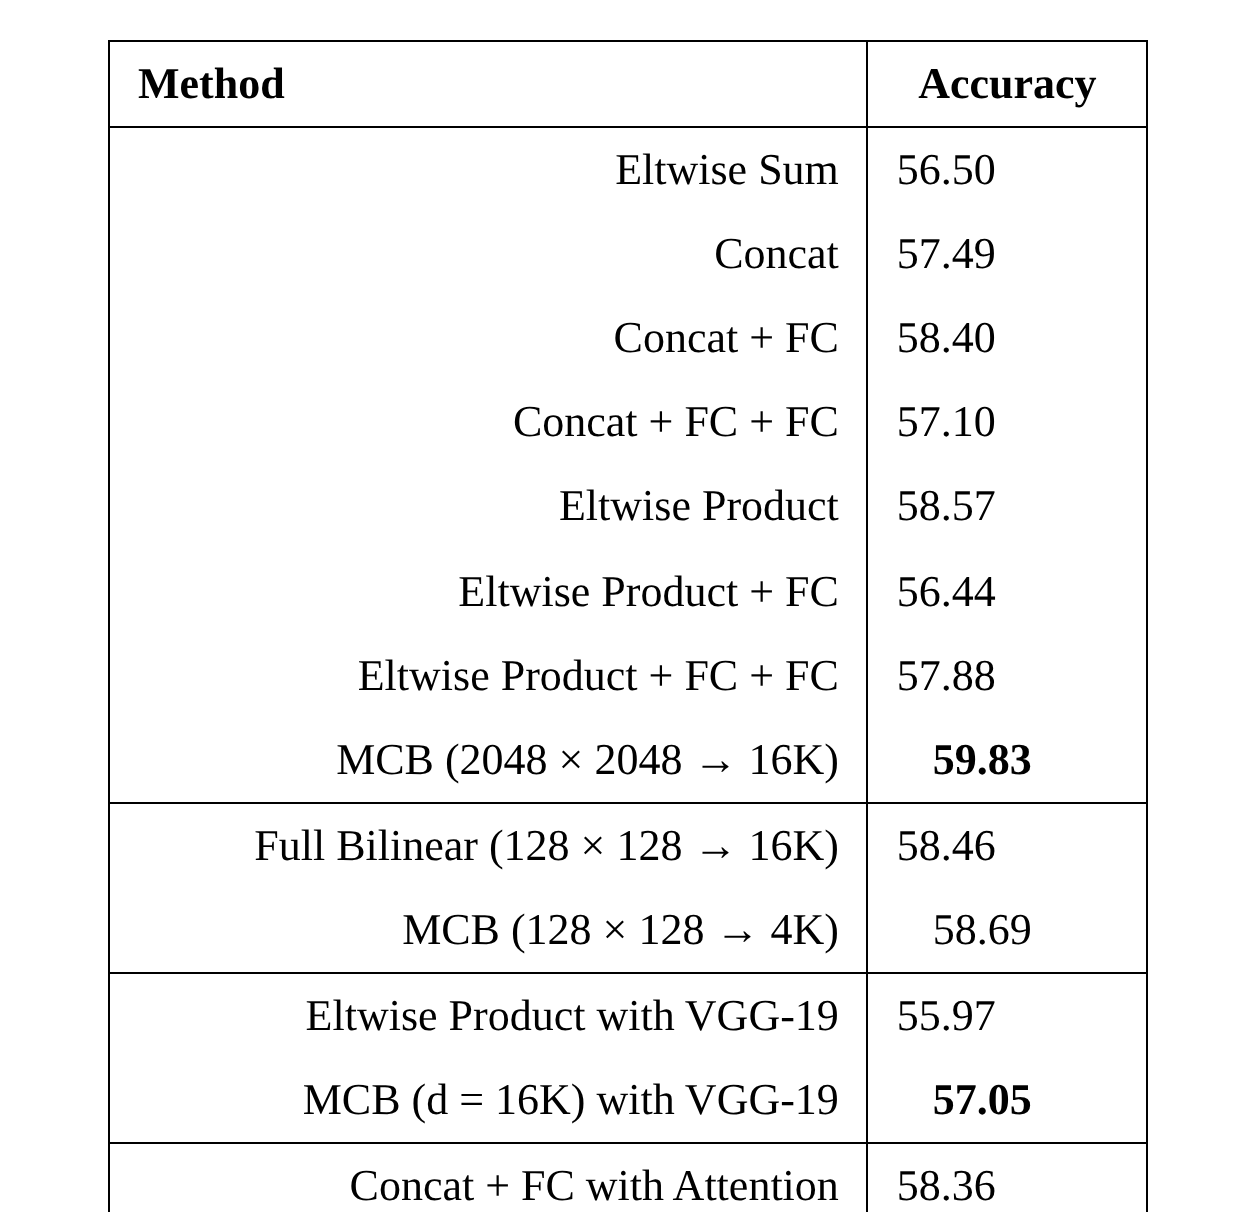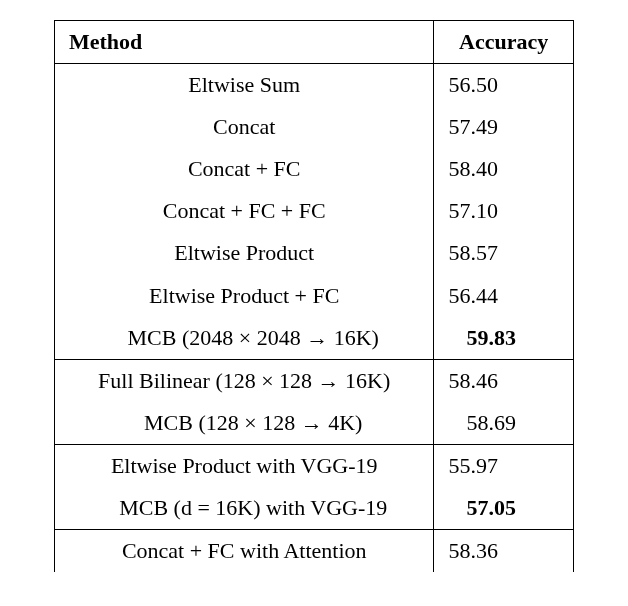--- a/index.html
+++ b/index.html
@@ -28,21 +28,21 @@
       text-align: left;
       font-weight: bold;
       border-top: 1.5px solid #000;
       border-bottom: 1.5px solid #000;
       margin-top: 48px;
     }
     th.acc-col {
       text-align: center;
     }
     td.method-col {
-      text-align: center;
+      text-align: right;
     }
     td.acc-col {
       text-align: left;
     }
     tr.group-end td {
       border-bottom: 1.5px solid #000;
       padding-left: 32px;
     }
     .bold {
       font-weight: bold;
@@ -77,20 +77,24 @@
         <td class="acc-col">57.10</td>
       </tr>
       <tr>
         <td class="method-col">Eltwise Product</td>
         <td class="acc-col">58.57</td>
       </tr>
       <tr>
         <td class="method-col">Eltwise Product + FC</td>
         <td class="acc-col">56.44</td>
       </tr>
+      <tr>
+        <td class="method-col">Eltwise Product + FC + FC</td>
+        <td class="acc-col">57.88</td>
+      </tr>
       <tr class="group-end">
         <td class="method-col">MCB (2048 × 2048 → 16K)</td>
         <td class="acc-col bold">59.83</td>
       </tr>
       <tr>
         <td class="method-col">Full Bilinear (128 × 128 → 16K)</td>
         <td class="acc-col">58.46</td>
       </tr>
       <tr class="group-end">
         <td class="method-col">MCB (128 × 128 → 4K)</td>

